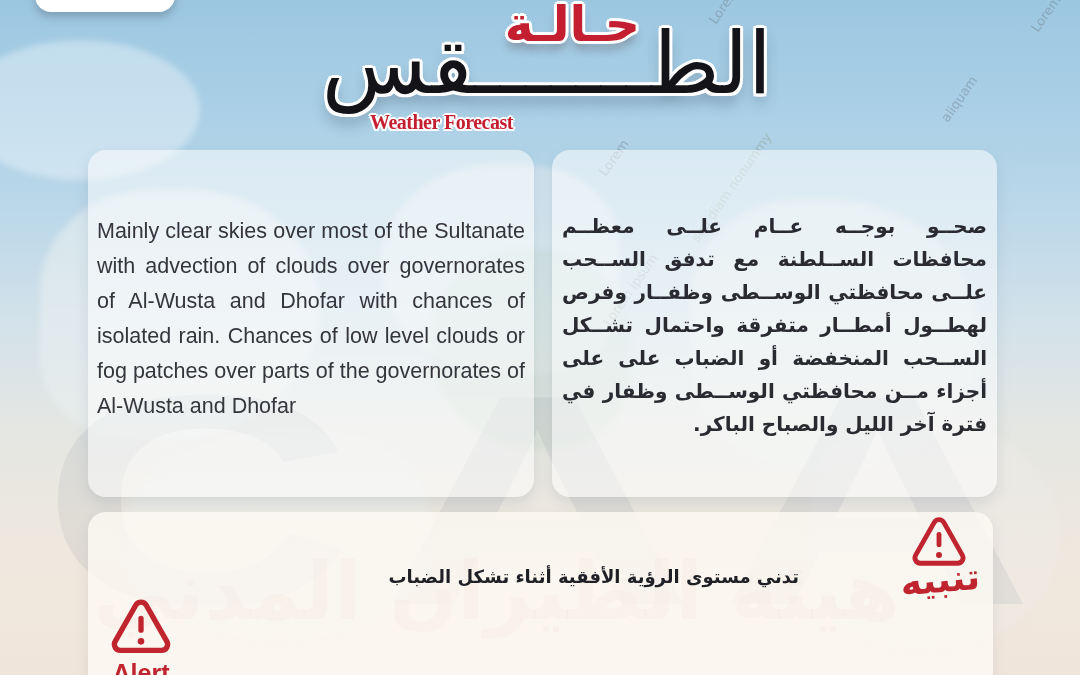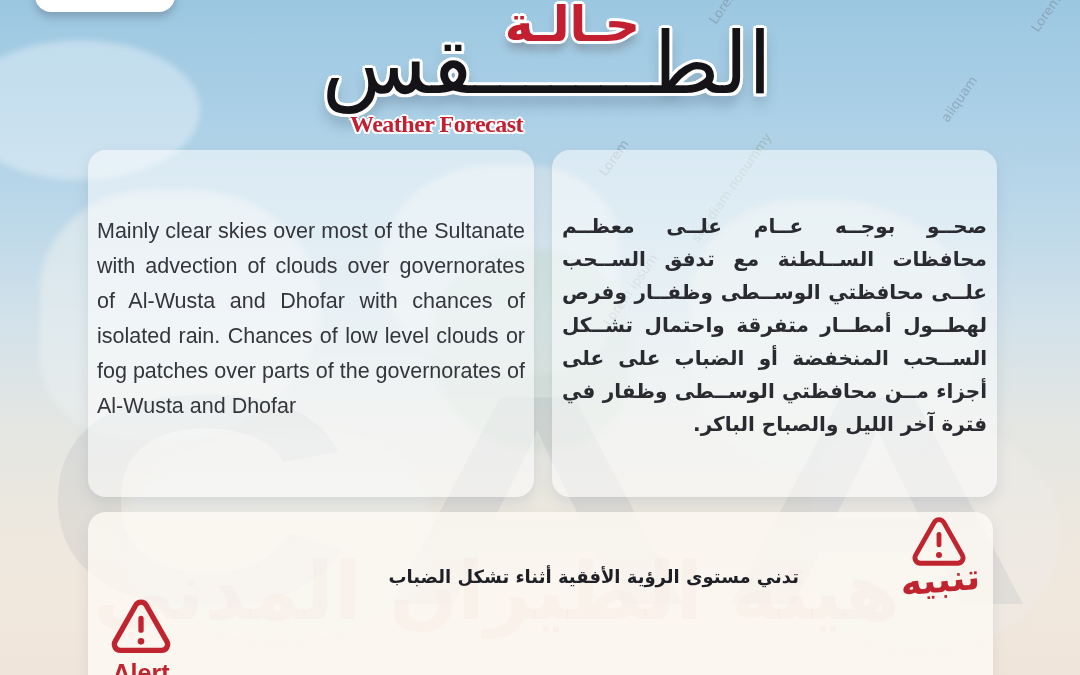--- a/index.html
+++ b/index.html
@@ -55,22 +55,22 @@
       0 10px 14px rgba(40,60,80,.35);
   }
   .title-red{
     position:absolute;right:150px;top:0;direction:rtl;line-height:1;z-index:2;
     font-size:49px;font-weight:bold;color:#c41f30;white-space:nowrap;
     text-shadow:3px 0 0 #fff,-3px 0 0 #fff,0 3px 0 #fff,0 -3px 0 #fff,
       2px 2px 0 #fff,-2px 2px 0 #fff,2px -2px 0 #fff,-2px -2px 0 #fff,
       0 8px 10px rgba(60,20,20,.3);
   }
   .title-en{
-    position:absolute;left:20px;top:111px;z-index:3;
-    font-family:"Liberation Serif",serif;font-weight:bold;font-size:24px;letter-spacing:-.5px;
+    position:absolute;left:40px;top:111px;z-index:3;
+    font-family:"Liberation Serif",serif;font-weight:bold;font-size:20px;letter-spacing:-.5px;
     color:#c41f30;white-space:nowrap;
     text-shadow:2px 0 0 #fff,-2px 0 0 #fff,0 2px 0 #fff,0 -2px 0 #fff,
       1.5px 1.5px 0 #fff,-1.5px 1.5px 0 #fff,1.5px -1.5px 0 #fff,-1.5px -1.5px 0 #fff;
   }
 
   
   .card{
     position:absolute;top:150px;height:347px;border-radius:18px;
     background:rgba(255,255,255,.52);
     box-shadow:0 6px 14px rgba(110,130,150,.18);

